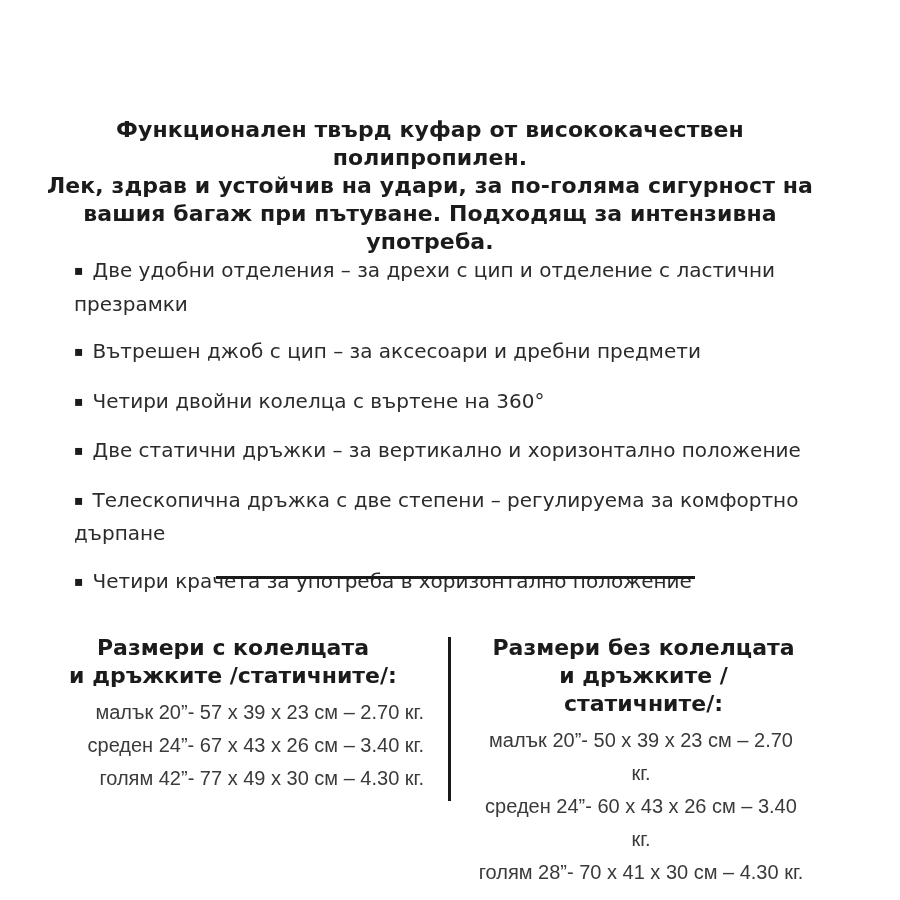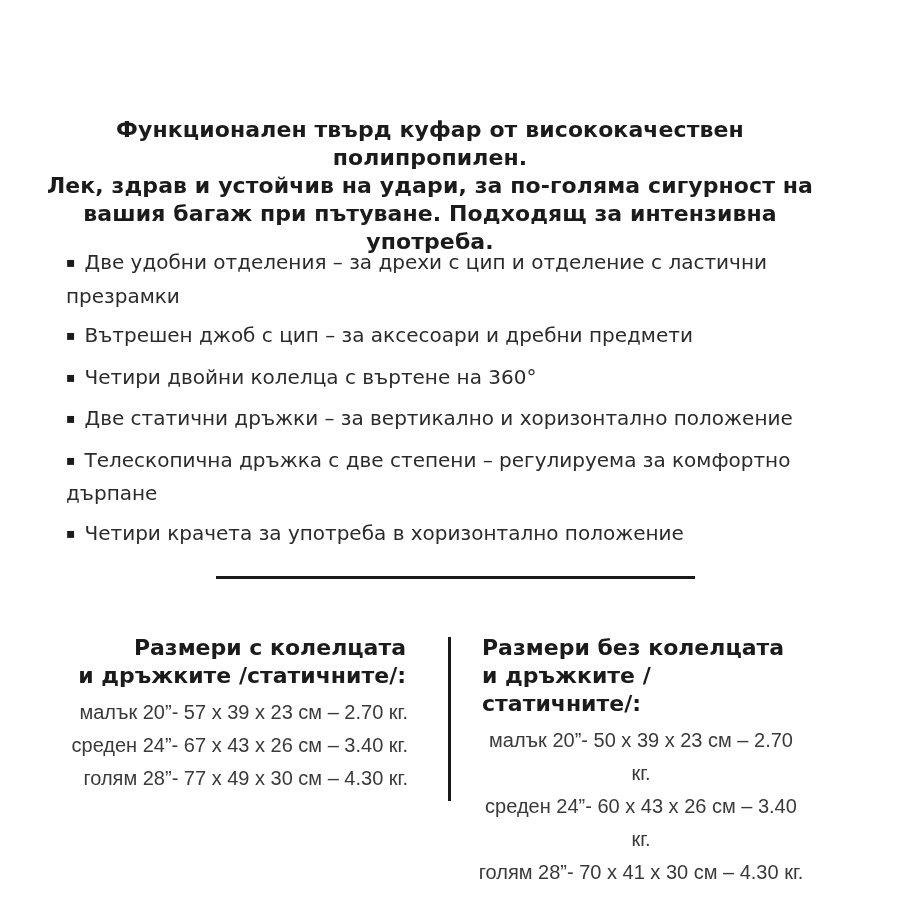--- a/index.html
+++ b/index.html
@@ -31,21 +31,21 @@
     left: 58px;
     top: 239px;
     width: 794px;
     list-style: none;
     margin: 0;
     padding: 0;
     font-size: 20px;
     line-height: 31.5px;
     color: #2b2b2b;
   }
-  .features li { margin: 8px; padding: 0; }
+  .features li { margin: 16px; padding: 0; }
   .bullet {
     display: inline-block;
     font-size: 14px;
     margin-right: 9px;
     transform: translateY(-2px);
     color: #1b1b1b;
   }
   .ftext { white-space: pre-line; }
   
   .hr {
@@ -73,30 +73,30 @@
     background: #1a1a1a;
   }
   .col-right { flex: 1 1 auto; padding-left: 26px; }
   .size-title {
     font-size: 22px;
     font-weight: bold;
     line-height: 28px;
     color: #1b1b1b;
     white-space: pre-line;
   }
-  .col-left .size-title { text-align: right; padding-right: 42px; }
-  .col-right .size-title { text-align: left; padding-left: 5px; }
+  .col-left .size-title { text-align: center; padding-right: 42px; }
+  .col-right .size-title { text-align: center; padding-left: 5px; }
   .size-rows {
     margin-top: 6px;
     font-family: "Liberation Sans", sans-serif;
     font-size: 20px;
     line-height: 33px;
     color: #3a3a3a;
   }
-  .col-left .size-rows { text-align: right; padding-right: 40px; }
+  .col-left .size-rows { text-align: right; padding-right: 24px; }
   .col-right .size-rows { text-align: center; }
 </style>
 </head>
 <body>
 
 <div class="page">
 
   <div class="headline">Функционален твърд куфар от висококачествен полипропилен.
 Лек, здрав и устойчив на удари, за по-голяма сигурност на
 вашия багаж при пътуване. Подходящ за интензивна употреба.</div>
@@ -127,21 +127,21 @@
   <div class="hr"></div>
 
   <div class="size-section">
 
     <div class="col-left">
       <div class="size-title">Размери с колелцата
 и дръжките /статичните/:</div>
       <div class="size-rows">
         <div>малък 20”- 57 x 39 x 23 см – 2.70 кг.</div>
         <div>среден 24”- 67 x 43 x 26 см – 3.40 кг.</div>
-        <div>голям 28”- 77 x 49 x 30 см – 4.30 кг.</div>
+        <div>голям 42”- 77 x 49 x 30 см – 4.30 кг.</div>
       </div>
     </div>
 
     <div class="vr"></div>
 
     <div class="col-right">
       <div class="size-title">Размери без колелцата
 и дръжките /статичните/:</div>
       <div class="size-rows">
         <div>малък 20”- 50 x 39 x 23 см – 2.70 кг.</div>

